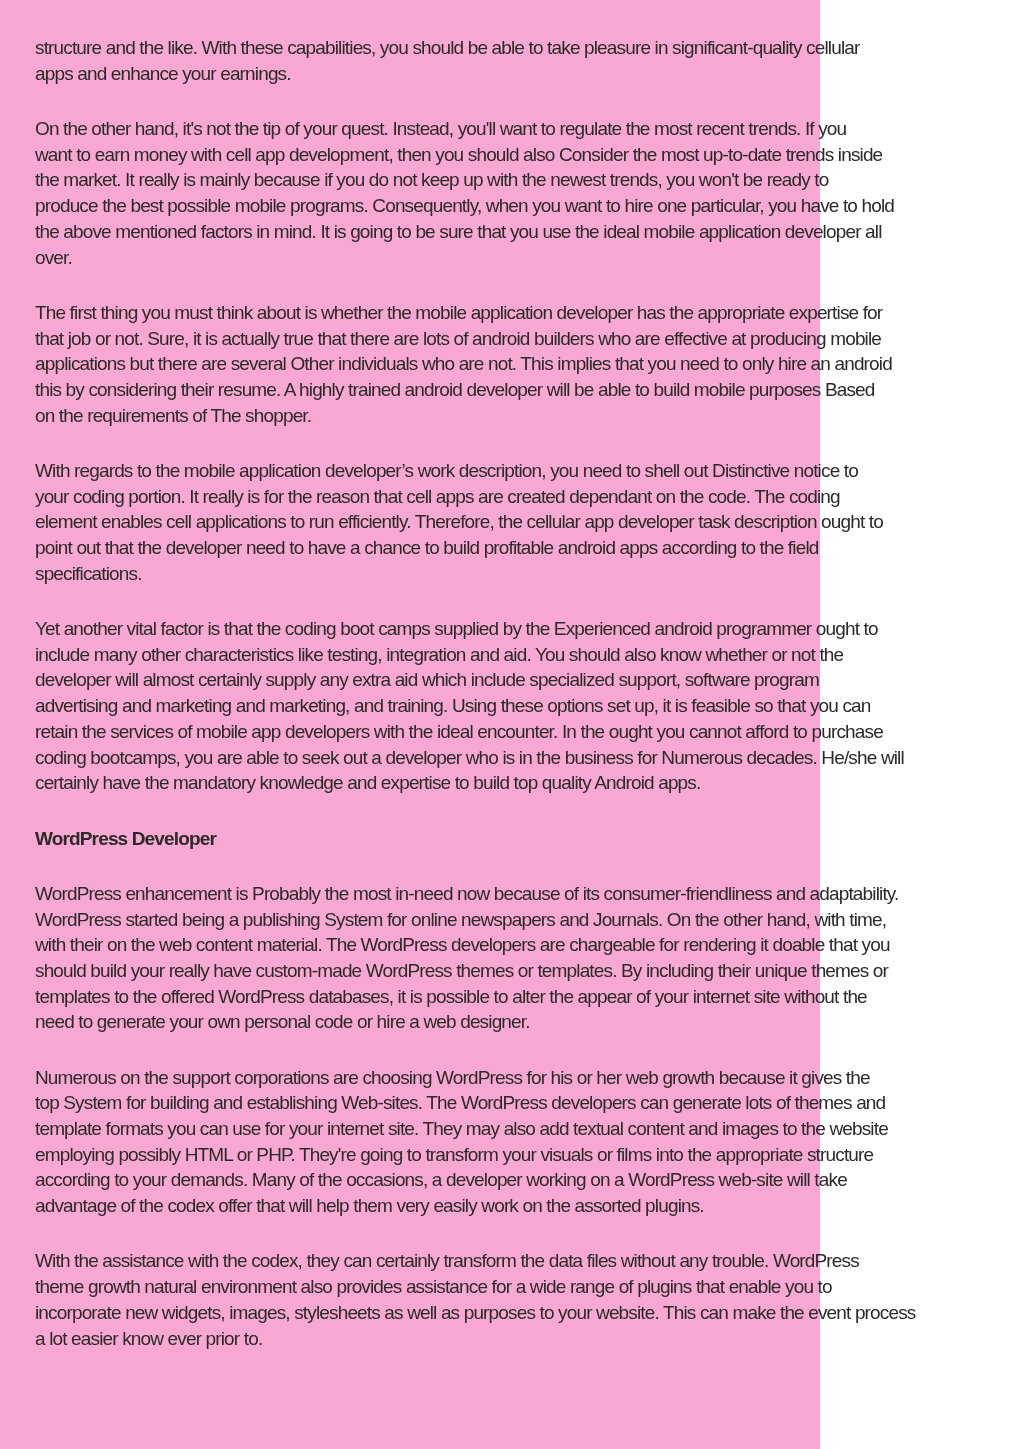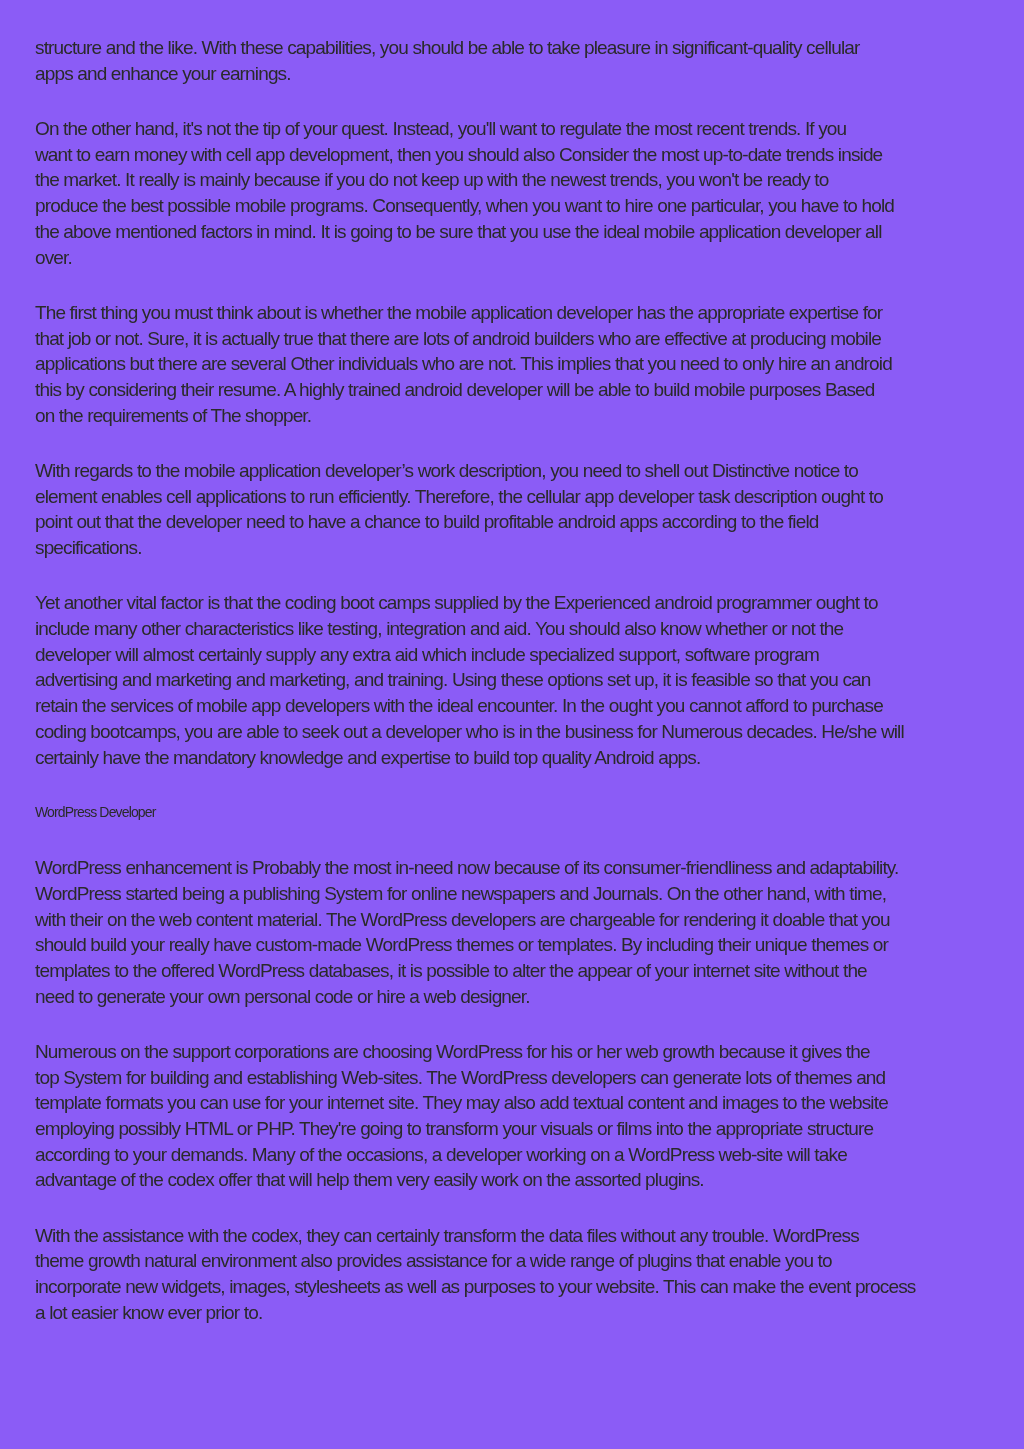--- a/index.html
+++ b/index.html
@@ -7,42 +7,42 @@
     padding: 0;
     background: #ffffff;
   }
   body {
     width: 1024px;
     height: 1449px;
     overflow: hidden;
   }
   .page {
     box-sizing: border-box;
-    width: 1024px;
+    width: 820px;
     height: 1449px;
     padding: 35px 0 12px 35px;
-    background: #8b5cf6;
+    background: #f9a8d4;
     color: #2a2a2a;
     font-family: "Liberation Sans", sans-serif;
     font-size: 19px;
     letter-spacing: -0.85px;
     font-weight: 400;
   }
   .para {
     margin: 0 0 29.6px 0;
     padding: 0;
   }
   .line {
     display: block;
     line-height: 25.7px;
     white-space: nowrap;
   }
   h2.para {
-    font-size: 14px;
-    font-weight: 400;
+    font-size: 19px;
+    font-weight: 700;
   }
 </style>
 </head>
 <body>
 
 <div class="page">
 
   <p class="para">
     <span class="line">structure and the like. With these capabilities, you should be able to take pleasure in significant-quality cellular</span>
     <span class="line">apps and enhance your earnings.</span>
@@ -60,20 +60,21 @@
   <p class="para">
     <span class="line">The first thing you must think about is whether the mobile application developer has the appropriate expertise for</span>
     <span class="line">that job or not. Sure, it is actually true that there are lots of android builders who are effective at producing mobile</span>
     <span class="line">applications but there are several Other individuals who are not. This implies that you need to only hire an android</span>
     <span class="line">this by considering their resume. A highly trained android developer will be able to build mobile purposes Based</span>
     <span class="line">on the requirements of The shopper.</span>
   </p>
 
   <p class="para">
     <span class="line">With regards to the mobile application developer’s work description, you need to shell out Distinctive notice to</span>
+    <span class="line">your coding portion. It really is for the reason that cell apps are created dependant on the code. The coding</span>
     <span class="line">element enables cell applications to run efficiently. Therefore, the cellular app developer task description ought to</span>
     <span class="line">point out that the developer need to have a chance to build profitable android apps according to the field</span>
     <span class="line">specifications.</span>
   </p>
 
   <p class="para">
     <span class="line">Yet another vital factor is that the coding boot camps supplied by the Experienced android programmer ought to</span>
     <span class="line">include many other characteristics like testing, integration and aid. You should also know whether or not the</span>
     <span class="line">developer will almost certainly supply any extra aid which include specialized support, software program</span>
     <span class="line">advertising and marketing and marketing, and training. Using these options set up, it is feasible so that you can</span>

